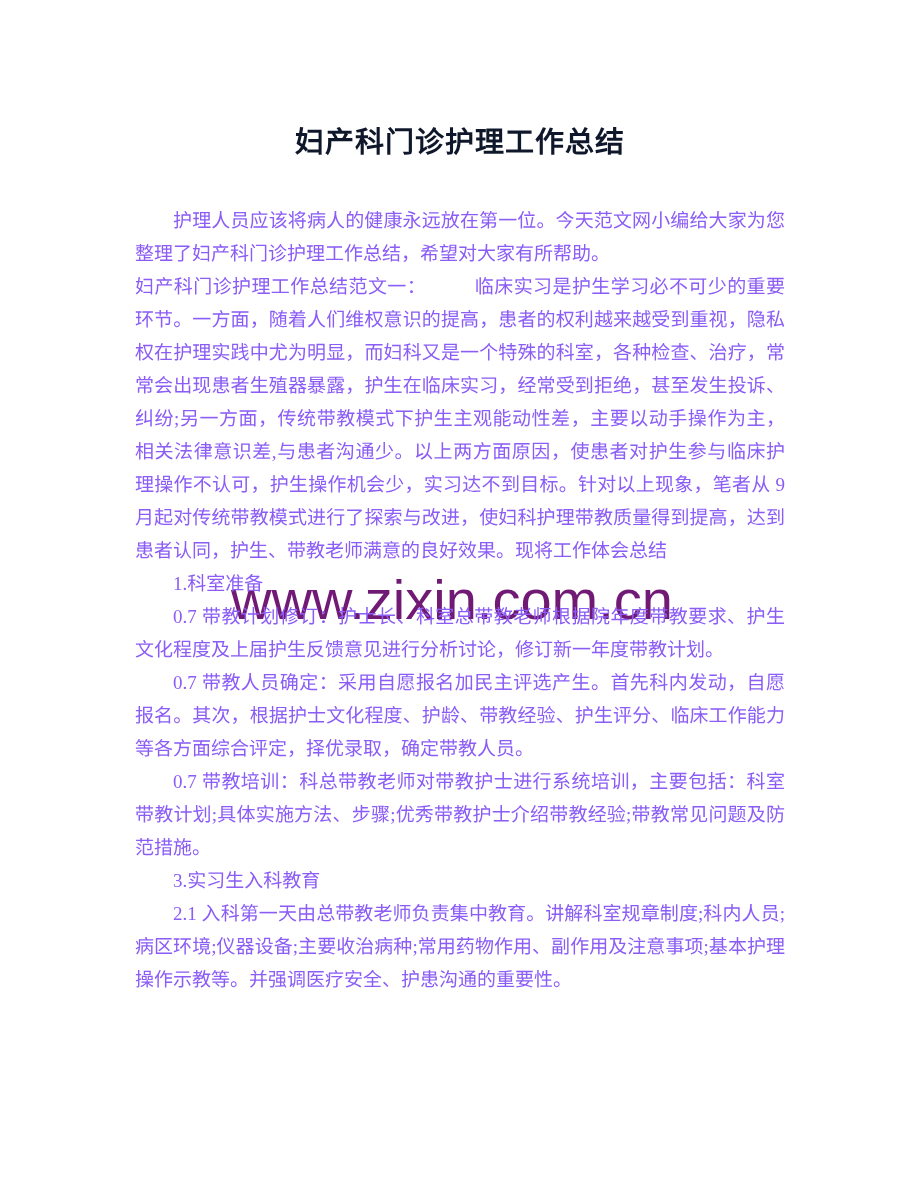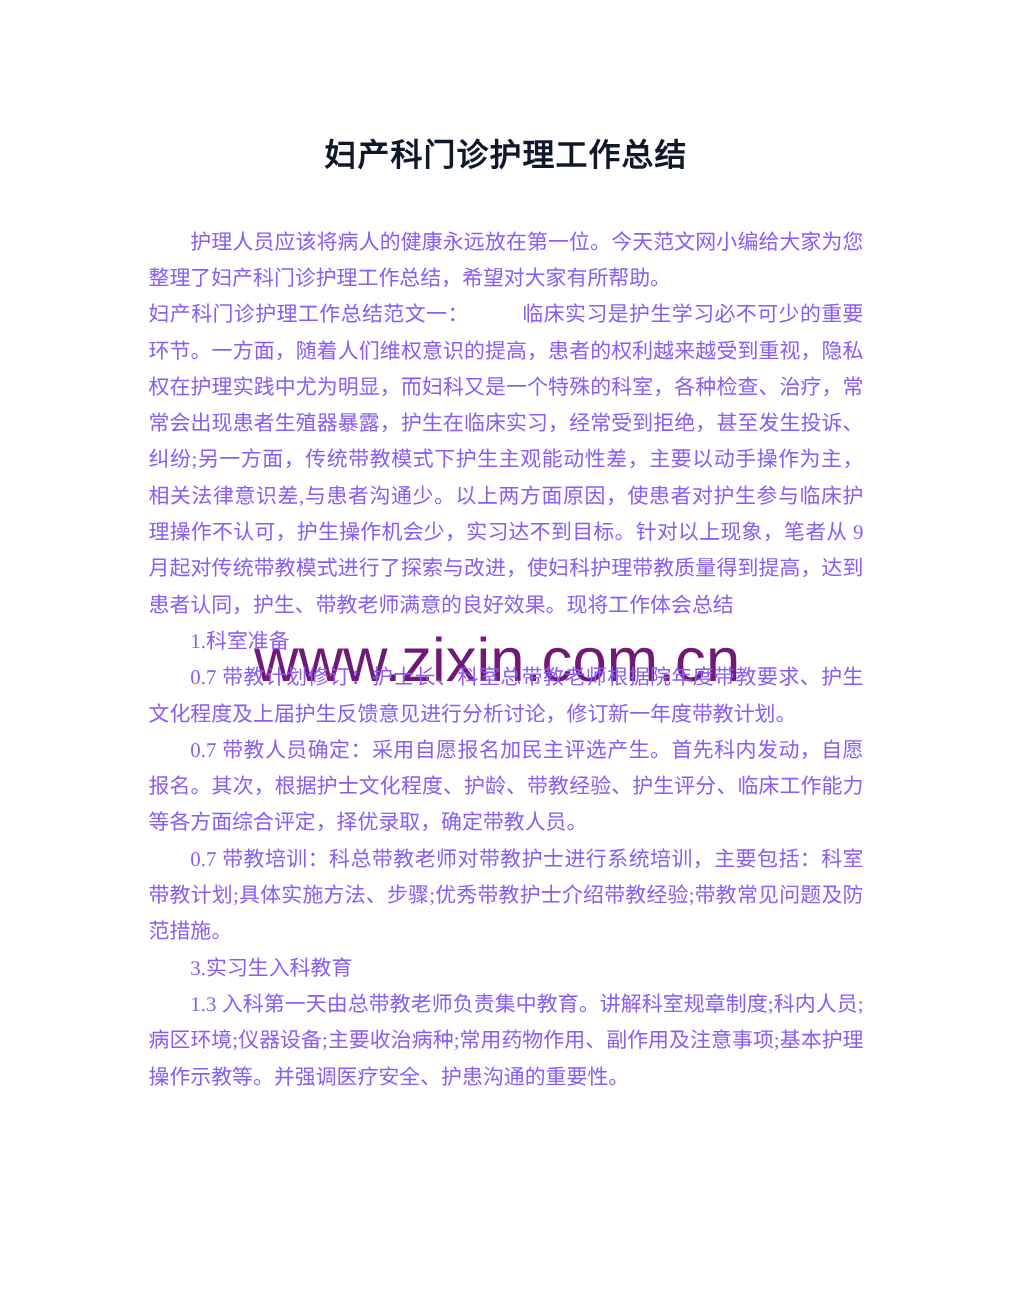--- a/index.html
+++ b/index.html
@@ -70,15 +70,15 @@
   <div class="watermark" style="color: #701a75; margin-top: 23px;">www.zixin.com.cn</div>
   <h1 class="doc-title" style="color: #0f172a;">妇产科门诊护理工作总结</h1>
   <div class="content" id="content" style="color: #8b5cf6;">
       <p class="indent">护理人员应该将病人的健康永远放在第一位。今天范文网小编给大家为您整理了妇产科门诊护理工作总结，希望对大家有所帮助。</p>
       <p class="">妇产科门诊护理工作总结范文一：　　　临床实习是护生学习必不可少的重要环节。一方面，随着人们维权意识的提高，患者的权利越来越受到重视，隐私权在护理实践中尤为明显，而妇科又是一个特殊的科室，各种检查、治疗，常常会出现患者生殖器暴露，护生在临床实习，经常受到拒绝，甚至发生投诉、纠纷;另一方面，传统带教模式下护生主观能动性差，主要以动手操作为主，相关法律意识差,与患者沟通少。以上两方面原因，使患者对护生参与临床护理操作不认可，护生操作机会少，实习达不到目标。针对以上现象，笔者从 9 月起对传统带教模式进行了探索与改进，使妇科护理带教质量得到提高，达到患者认同，护生、带教老师满意的良好效果。现将工作体会总结</p>
       <p class="indent">1.科室准备</p>
       <p class="indent">0.7 带教计划修订：护士长、科室总带教老师根据院年度带教要求、护生文化程度及上届护生反馈意见进行分析讨论，修订新一年度带教计划。</p>
       <p class="indent">0.7 带教人员确定：采用自愿报名加民主评选产生。首先科内发动，自愿报名。其次，根据护士文化程度、护龄、带教经验、护生评分、临床工作能力等各方面综合评定，择优录取，确定带教人员。</p>
       <p class="indent">0.7 带教培训：科总带教老师对带教护士进行系统培训，主要包括：科室带教计划;具体实施方法、步骤;优秀带教护士介绍带教经验;带教常见问题及防范措施。</p>
       <p class="indent">3.实习生入科教育</p>
-      <p class="indent">1.3 入科第一天由总带教老师负责集中教育。讲解科室规章制度;科内人员;病区环境;仪器设备;主要收治病种;常用药物作用、副作用及注意事项;基本护理操作示教等。并强调医疗安全、护患沟通的重要性。</p>
+      <p class="indent">2.1 入科第一天由总带教老师负责集中教育。讲解科室规章制度;科内人员;病区环境;仪器设备;主要收治病种;常用药物作用、副作用及注意事项;基本护理操作示教等。并强调医疗安全、护患沟通的重要性。</p>
     </div>
 </div>
 
 </body></html>

